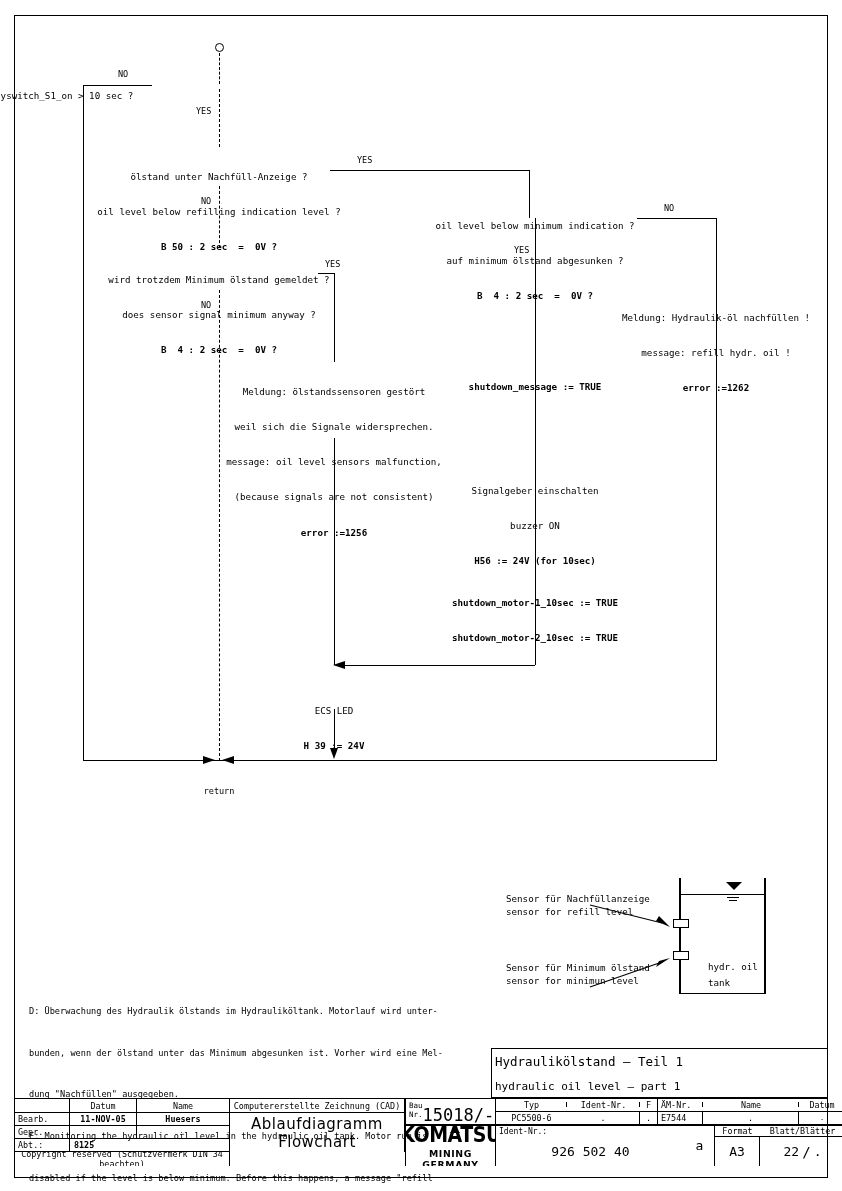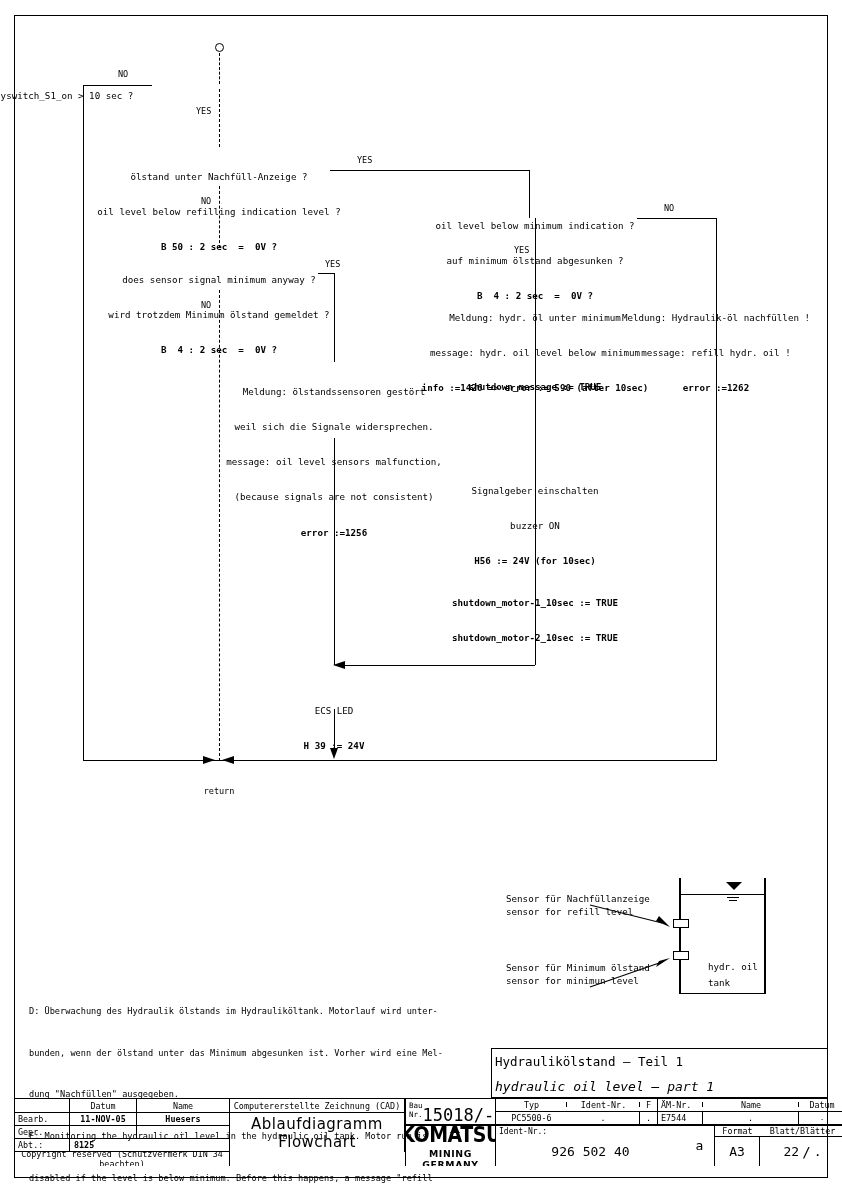--- a/index.html
+++ b/index.html
@@ -104,35 +104,30 @@
   </div>
 
   <div class="hl" style="left:637px;top:218px;width:80px;"></div>
   <div class="vl" style="left:715.6px;top:218px;height:543px;"></div>
   <div class="txt lbl" style="left:664px;top:203px;">NO</div>
 
   <div class="txt lbl" style="left:514px;top:245px;">YES</div>
   <div class="vl" style="left:534.6px;top:218px;height:447px;"></div>
 
   <div class="txt q c" style="left:219px;top:250px;width:400px;">
+    <div>wird trotzdem Minimum ölstand gemeldet ?</div>
     <div>does sensor signal minimum anyway ?</div>
-    <div>wird trotzdem Minimum ölstand gemeldet ?</div>
     <div class="b">B  4 : 2 sec  =  0V ?</div>
   </div>
   <div class="hl" style="left:318px;top:273px;width:17px;"></div>
   <div class="vl" style="left:333.6px;top:273px;height:89px;"></div>
   <div class="txt lbl" style="left:325px;top:259px;">YES</div>
   <div class="txt lbl" style="left:201px;top:300px;">NO</div>
   <div class="vdash" style="left:219px;top:290px;height:471px;"></div>
 
-  <div class="txt q c" style="left:535px;top:288px;width:380px;">
-    <div>Meldung: hydr. öl unter minimum</div>
-    <div>message: hydr. oil level below minimum</div>
-    <div class="b">info :=1426 =&gt; error := 590 (after 10sec)</div>
-  </div>
 
   <div class="txt q c" style="left:716px;top:288px;width:250px;">
     <div>Meldung: Hydraulik-öl nachfüllen !</div>
     <div>message: refill hydr. oil !</div>
     <div class="b">error :=1262</div>
   </div>
 
   <div class="txt q c" style="left:334px;top:362px;width:400px;">
     <div>Meldung: ölstandssensoren gestört</div>
     <div>weil sich die Signale widersprechen.</div>
@@ -208,21 +203,21 @@
     <div>D: Überwachung des Hydraulik ölstands im Hydrauliköltank. Motorlauf wird unter-</div>
     <div>bunden, wenn der ölstand unter das Minimum abgesunken ist. Vorher wird eine Mel-</div>
     <div>dung "Nachfüllen" ausgegeben.</div>
     <div>E: Monitoring the hydraulic oil level in the hydraulic oil tank. Motor run is</div>
     <div>disabled if the level is below minimum. Before this happens, a message "refill</div>
     
   </div>
 
   <div class="tb" style="left:491px;top:1048px;width:337px;height:50px;">
     <div class="cell l" style="left:0;top:0;width:100%;height:25px;font-size:12.5px;">Hydraulikölstand – Teil 1</div>
-    <div class="cell l" style="left:0;top:25px;width:100%;height:25px;font-size:13px;font-style:italic;">hydraulic oil level – part 1</div>
+    <div class="cell l" style="left:0;top:25px;width:100%;height:25px;font-size:11px;">hydraulic oil level – part 1</div>
   </div>
 
   <div class="tb" style="left:14px;top:1098px;width:814px;height:80px;">
 
     <div class="cell br bb" style="left:0;top:0;width:55px;height:14px;"></div>
     <div class="cell br bb" style="left:55px;top:0;width:67px;height:14px;">Datum</div>
     <div class="cell br bb" style="left:122px;top:0;width:93px;height:14px;">Name</div>
 
     <div class="cell br bb l" style="left:0;top:14px;width:55px;height:13px;">Bearb.</div>
     <div class="cell br bb" style="left:55px;top:14px;width:67px;height:13px;font-weight:bold;">11-NOV-05</div>

